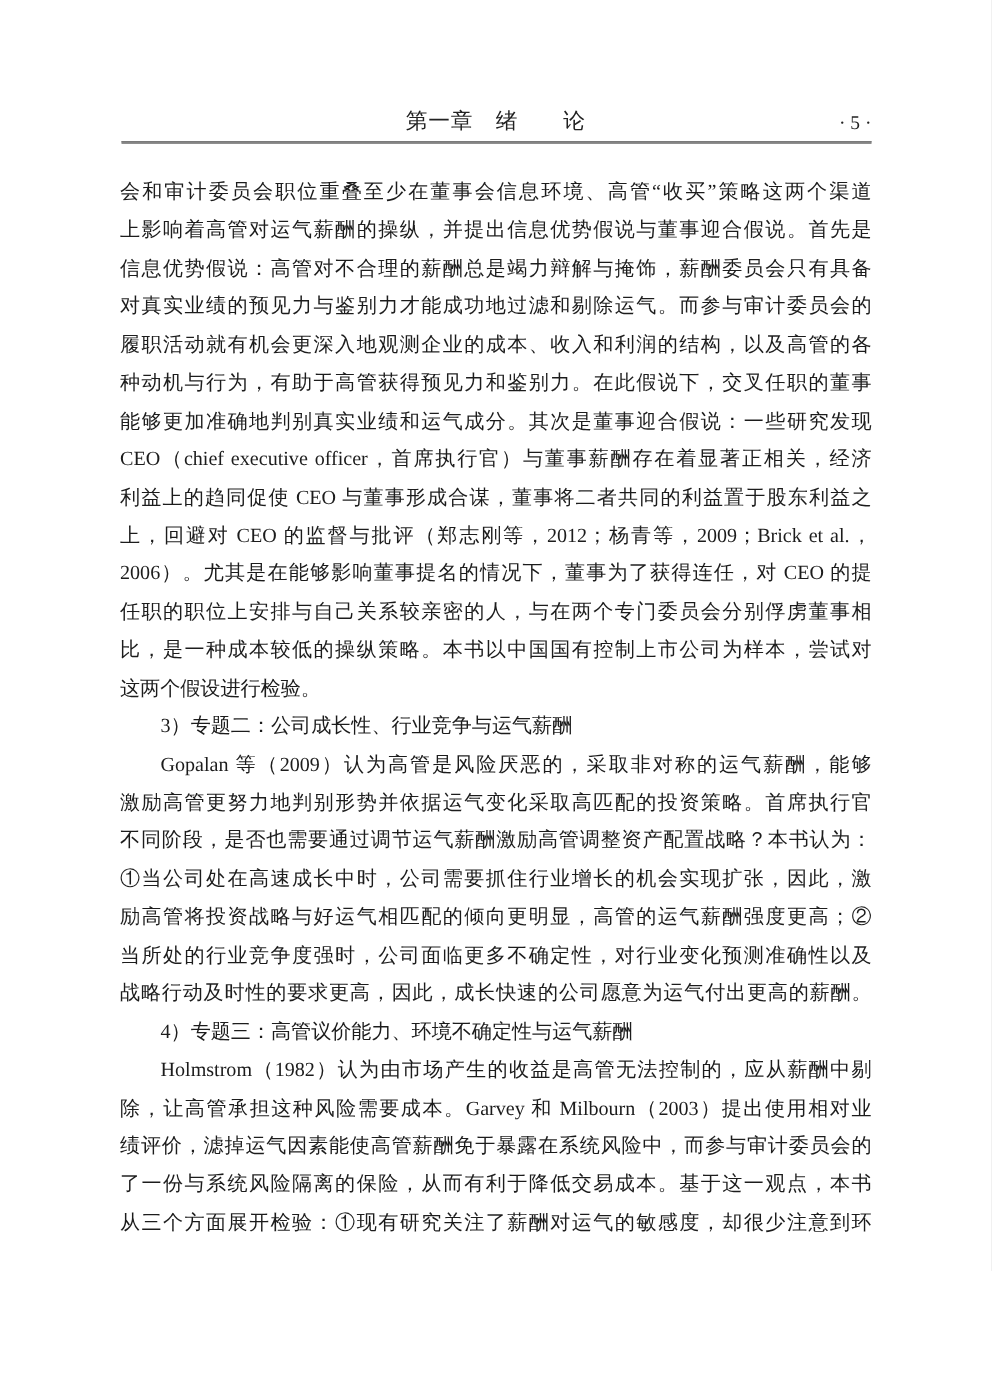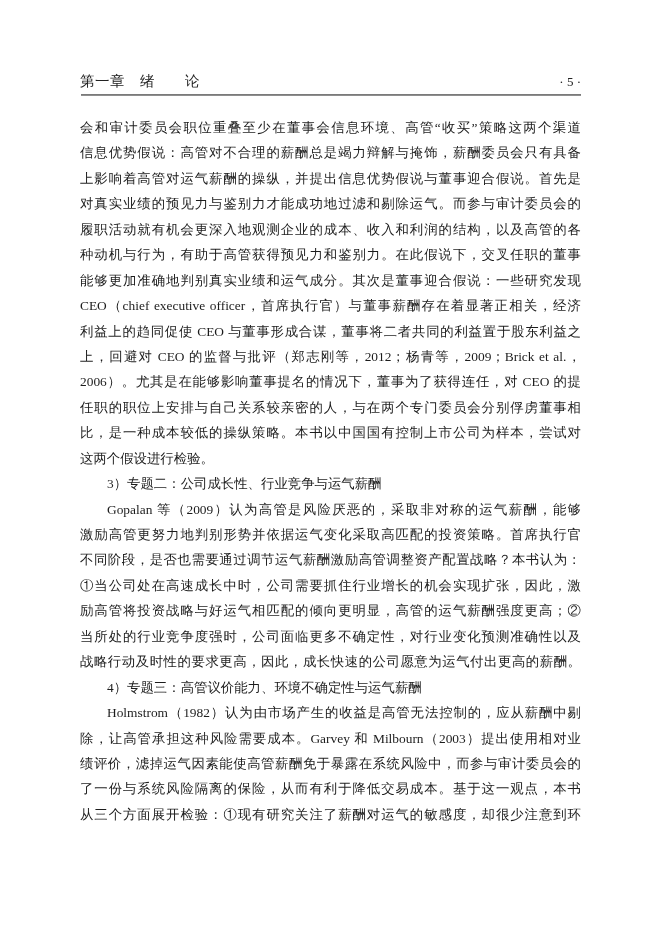--- a/index.html
+++ b/index.html
@@ -12,21 +12,21 @@
     color:#1c1c1c;
     overflow:hidden;
   }
   .running-head{
     position:absolute;
     top:72px;left:80px;width:501px;height:20px;
   }
   .chapter-title{
     position:absolute;
     left:0;top:0;width:100%;
-    text-align:left;
+    text-align:center;
     font-size:14.5px;
     line-height:18px;
     letter-spacing:0.5px;
     color:#222222;
     white-space:pre;
   }
   .page-number{
     position:absolute;
     right:0;top:1px;
     font-size:13px;
@@ -68,22 +68,22 @@
 
   <div class="running-head">
     <div class="chapter-title">第一章　绪　　论</div>
     <div class="page-number">· 5 ·</div>
   </div>
 
   <div class="header-rule"></div>
 
   <div class="body-text">
     <div class="ln">会和审计委员会职位重叠至少在董事会信息环境、高管“收买”策略这两个渠道</div>
+    <div class="ln">上影响着高管对运气薪酬的操纵，并提出信息优势假说与董事迎合假说。首先是</div>
     <div class="ln">信息优势假说：高管对不合理的薪酬总是竭力辩解与掩饰，薪酬委员会只有具备</div>
-    <div class="ln">上影响着高管对运气薪酬的操纵，并提出信息优势假说与董事迎合假说。首先是</div>
     <div class="ln">对真实业绩的预见力与鉴别力才能成功地过滤和剔除运气。而参与审计委员会的</div>
     <div class="ln">履职活动就有机会更深入地观测企业的成本、收入和利润的结构，以及高管的各</div>
     <div class="ln">种动机与行为，有助于高管获得预见力和鉴别力。在此假说下，交叉任职的董事</div>
     <div class="ln">能够更加准确地判别真实业绩和运气成分。其次是董事迎合假说：一些研究发现</div>
     <div class="ln">CEO（chief executive officer，首席执行官）与董事薪酬存在着显著正相关，经济</div>
     <div class="ln">利益上的趋同促使 CEO 与董事形成合谋，董事将二者共同的利益置于股东利益之</div>
     <div class="ln">上，回避对 CEO 的监督与批评（郑志刚等，2012；杨青等，2009；Brick et al.，</div>
     <div class="ln">2006）。尤其是在能够影响董事提名的情况下，董事为了获得连任，对 CEO 的提</div>
     <div class="ln">任职的职位上安排与自己关系较亲密的人，与在两个专门委员会分别俘虏董事相</div>
     <div class="ln">比，是一种成本较低的操纵策略。本书以中国国有控制上市公司为样本，尝试对</div>

